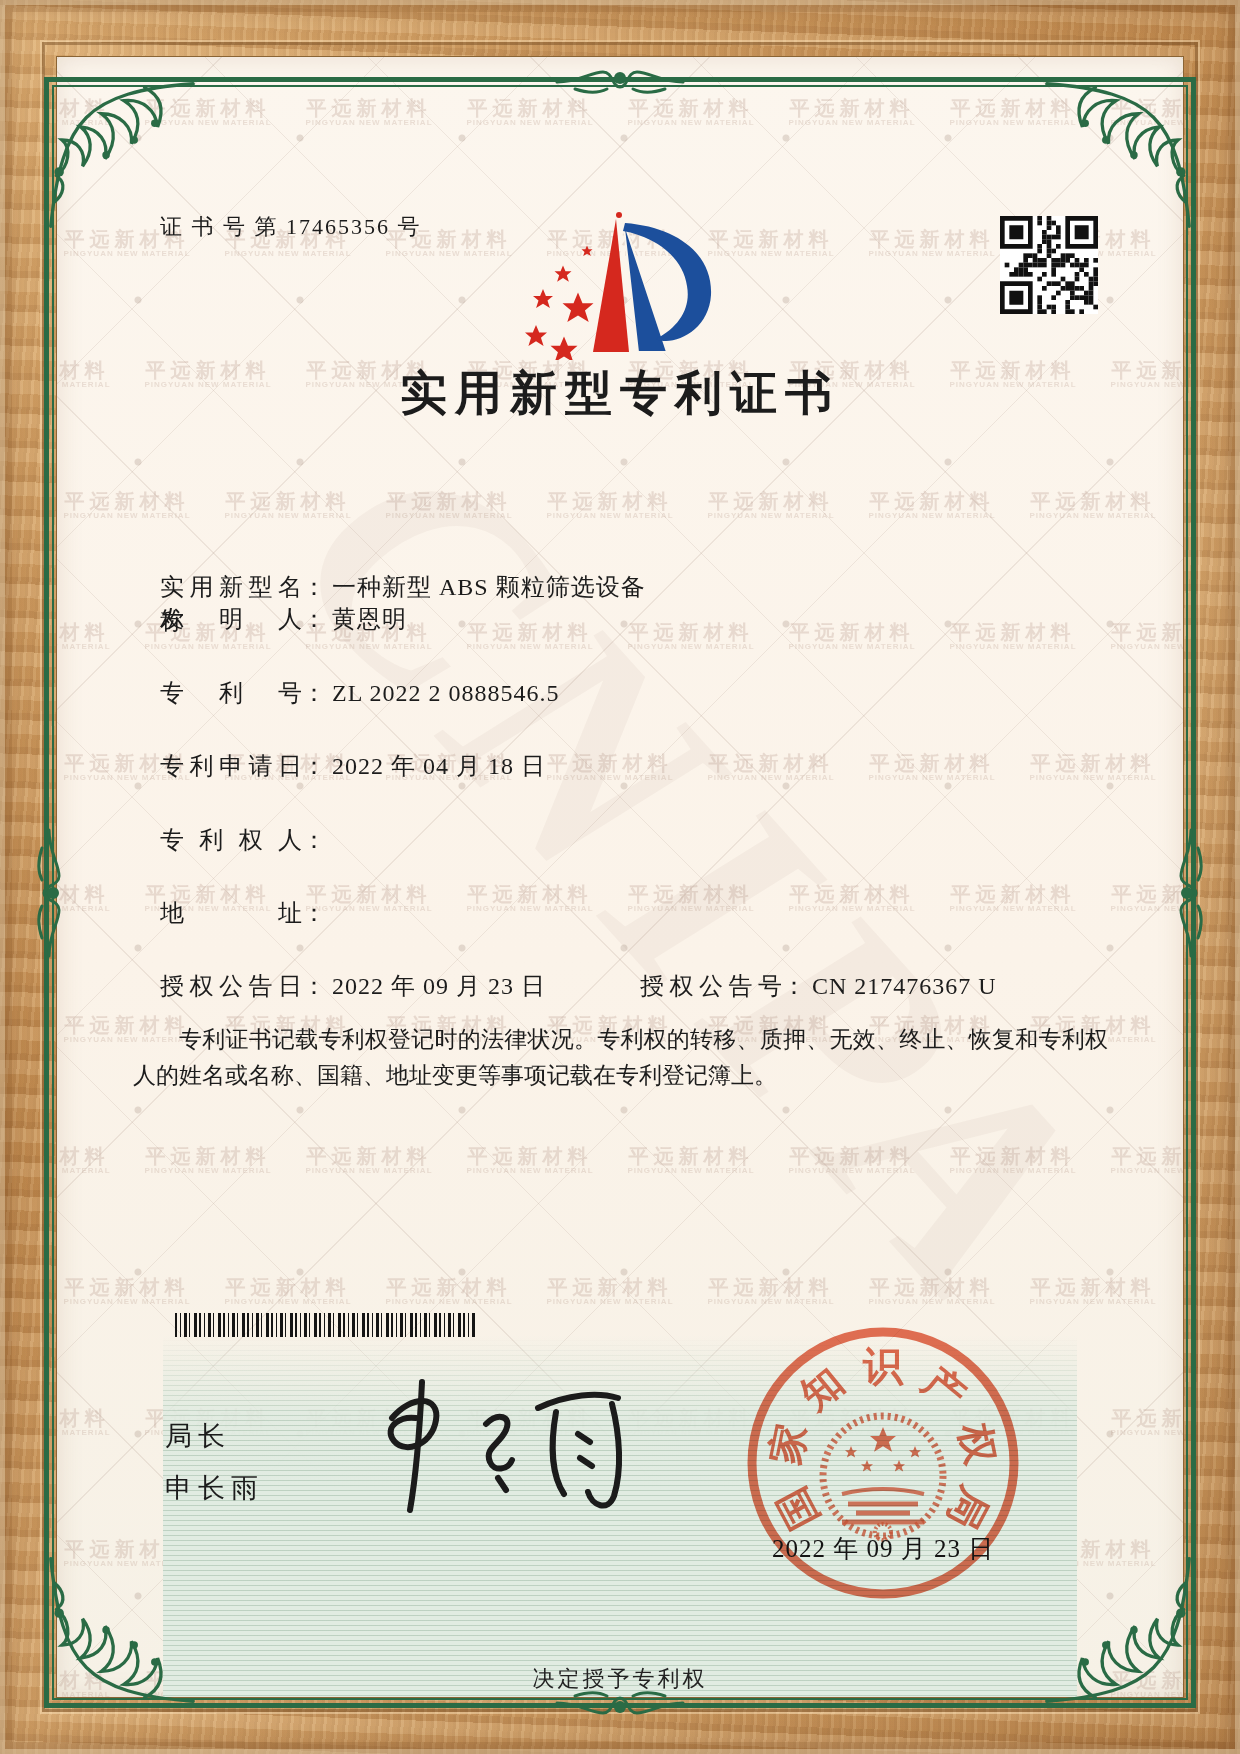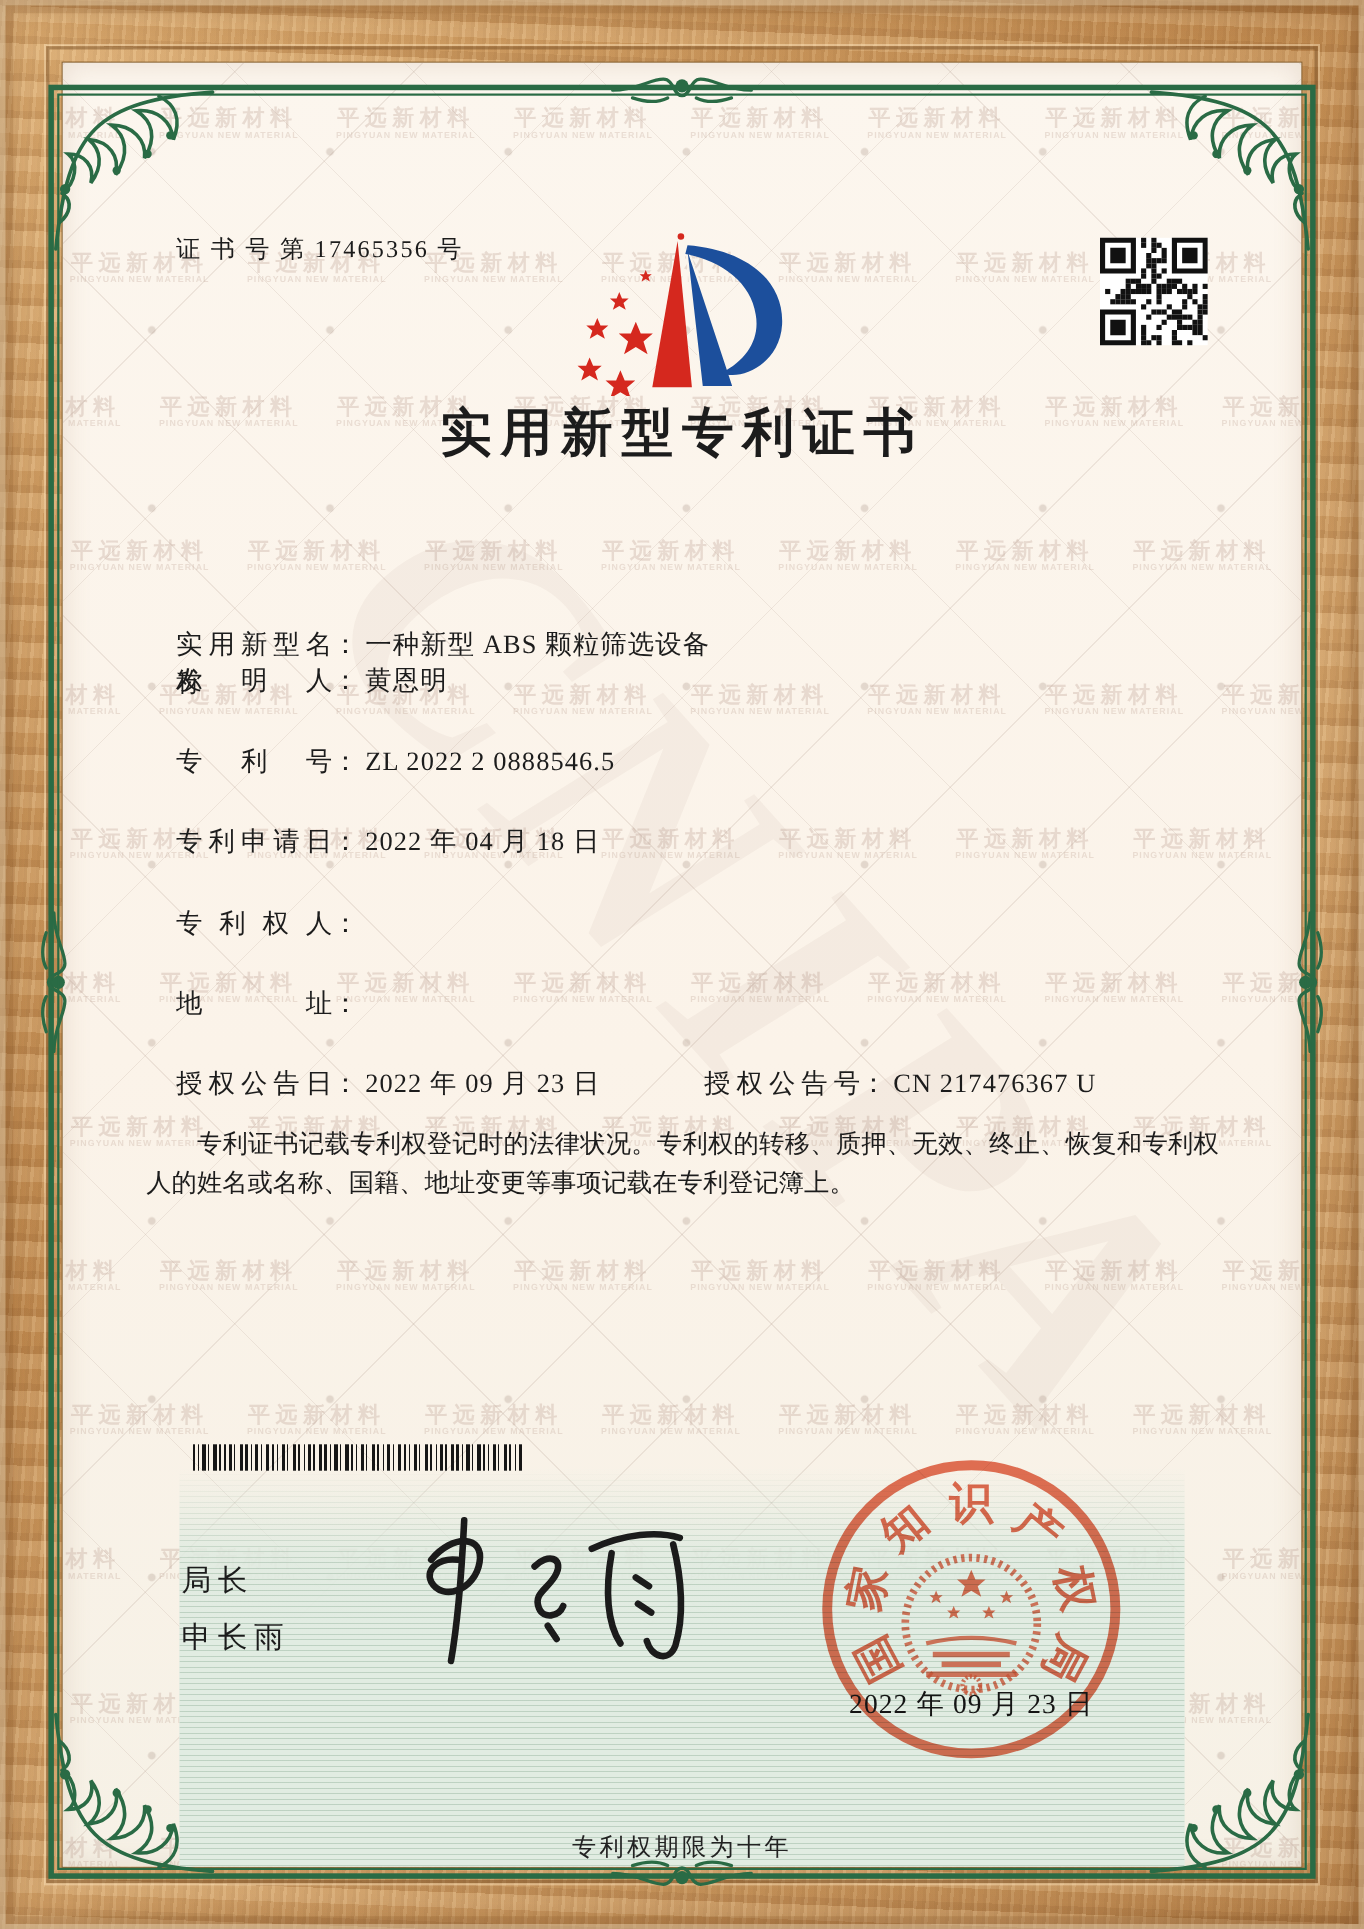--- a/index.html
+++ b/index.html
@@ -798,14 +798,14 @@
   <text x="145" y="62" text-anchor="middle" transform="rotate(-118 145 145)" class="seal-char">国</text>
       <text x="145" y="62" text-anchor="middle" transform="rotate(-78.66666666666666 145 145)" class="seal-char">家</text>
       <text x="145" y="62" text-anchor="middle" transform="rotate(-39.33333333333333 145 145)" class="seal-char">知</text>
       <text x="145" y="62" text-anchor="middle" transform="rotate(0 145 145)" class="seal-char">识</text>
       <text x="145" y="62" text-anchor="middle" transform="rotate(39.33333333333334 145 145)" class="seal-char">产</text>
       <text x="145" y="62" text-anchor="middle" transform="rotate(78.66666666666669 145 145)" class="seal-char">权</text>
       <text x="145" y="62" text-anchor="middle" transform="rotate(118 145 145)" class="seal-char">局</text>
     </svg>
   <div class="abs seal-date">2022 年 09 月 23 日</div>
 
-  <div class="abs footer-note">专利权期限为十年</div>
+  <div class="abs footer-note">决定授予专利权</div>
 </div>
 
 </body></html>

